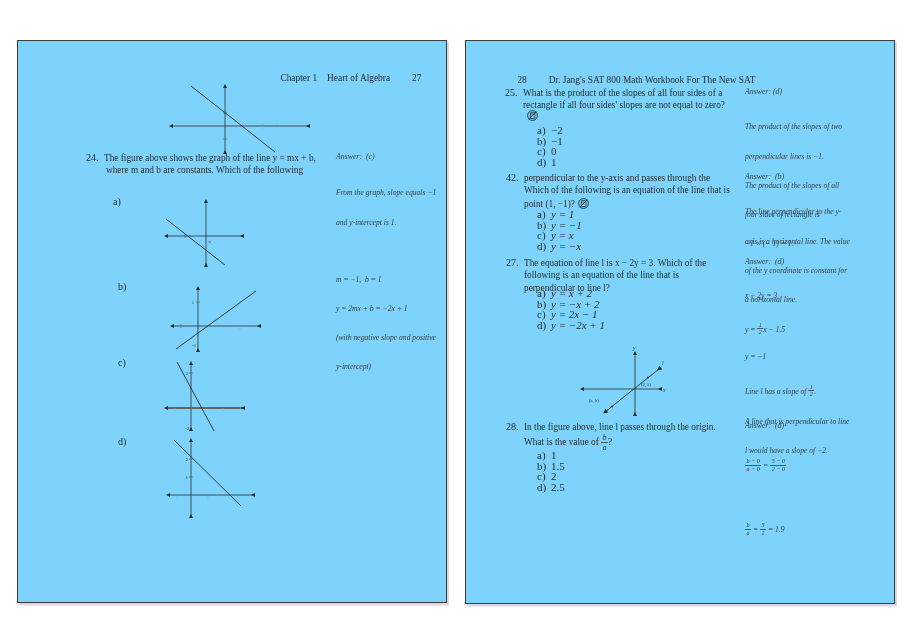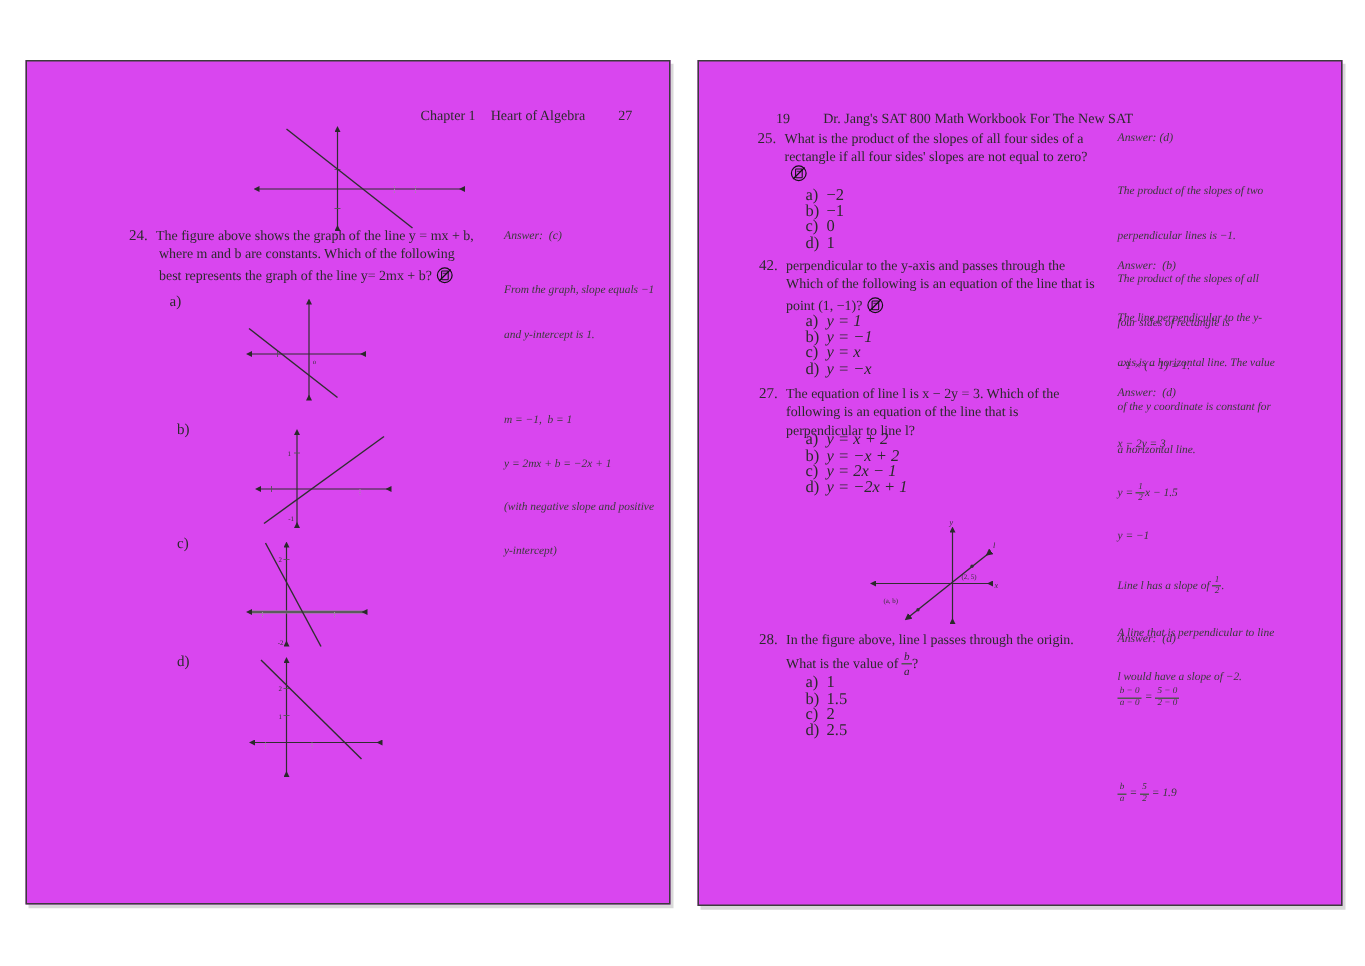--- a/index.html
+++ b/index.html
@@ -1,20 +1,20 @@
 <!DOCTYPE html>
 <html><head>
 <meta charset="utf-8">
 <style>
   html,body{margin:0;padding:0}
   body{
     width:910px;height:644px;background:#ffffff;position:relative;overflow:hidden;
     font-family:"Liberation Serif","DejaVu Serif",serif;color:#2b2b2b;
   }
-  .page{position:absolute;background:#d946ef;border:1.4px solid #3c3c3c;box-shadow:2px 2.5px 0 #d9d9d9}
+  .page{position:absolute;background:#7dd3fc;border:1.4px solid #3c3c3c;box-shadow:2px 2.5px 0 #d9d9d9}
   #pgL{left:17px;top:40px;width:428px;height:561px}
   #pgR{left:465px;top:40px;width:428px;height:562px}
   .abs{position:absolute}
   .ln{white-space:pre;font-size:9.3px;line-height:12.3px;display:block}
   .hdr{font-size:9.4px;white-space:pre}
   .qno{font-size:10px}
   .optrow{font-size:11px;line-height:10.6px;white-space:pre}
   .optrow .ok{display:inline-block;width:14px}
   .it .ov{font-style:italic}
   .anslabel{font-style:italic;font-size:7.8px;white-space:pre;color:#3a3a3a}
@@ -58,26 +58,20 @@
     <line class="dtick" x1="100" y1="40" x2="100" y2="45"></line>
     <line class="dtick" x1="114" y1="40" x2="114" y2="45"></line>
     <line class="gline" x1="28" y1="2" x2="112" y2="68"></line>
   </svg>
 
   <div class="abs" style="left:68px;top:111px">
     <span class="qno abs" style="left:0;top:0">24.</span>
     <div class="abs" style="left:18px;top:0;width:270px">
       <span class="ln">The figure above shows the graph of the line y = mx + b,</span>
       <span class="ln" style="margin-left:2px">where m and b are constants. Which of the following</span>
-      <span class="ln" style="margin-left:2px;margin-top:1px"><span>best represents the graph of the line y= 2mx + b?</span><svg class="nc" width="11" height="11">
-            <circle cx="5.5" cy="5.5" r="4.9" fill="none" stroke="#111" stroke-width="0.8"></circle>
-            <rect x="3.4" y="2.7" width="4.4" height="5.8" rx="0.5" fill="none" stroke="#111" stroke-width="0.7"></rect>
-            <line x1="4.2" y1="4.2" x2="6.9" y2="4.2" stroke="#111" stroke-width="0.5"></line>
-            <line x1="1.7" y1="9.3" x2="9.4" y2="1.7" stroke="#111" stroke-width="0.8"></line>
-          </svg></span>
     </div>
   </div>
 
   <div class="abs" style="left:318px;top:111px;width:114px">
     <div class="anslabel">Answer:  (c)</div>
     <div class="ansnote" style="margin-top:8px">
       <span class="ln2">From the graph, slope equals −1</span>
       <span class="ln2">and y-intercept is 1.</span>
     </div>
     <div class="ansnote" style="margin-top:9px">
@@ -133,21 +127,21 @@
     <line class="gline" x1="11" y1="2" x2="78" y2="68"></line>
     <text class="figtxt" x="25" y="22.5" text-anchor="end">2</text>
     <text class="figtxt" x="25" y="41" text-anchor="end">1</text>
   </svg>
 
 </div>
 
 <div class="page" id="pgR">
 
   <div class="abs hdr" style="left:42px;top:24px">
-    <span>19</span><span style="margin-left:22px">Dr. Jang's SAT 800 Math Workbook For The New SAT</span>
+    <span>28</span><span style="margin-left:22px">Dr. Jang's SAT 800 Math Workbook For The New SAT</span>
   </div>
 
   <div class="abs qno" style="left:39px;top:46px">25.</div>
   <div class="abs" style="left:57px;top:46px;width:240px">
     <span class="ln">What is the product of the slopes of all four sides of a</span>
     <span class="ln">rectangle if all four sides' slopes are not equal to zero?</span>
   </div>
   <svg class="abs" style="left:61px;top:69px" width="11" height="11">
       <circle cx="5.5" cy="5.5" r="4.9" fill="none" stroke="#111" stroke-width="0.8"></circle>
       <rect x="3.4" y="2.7" width="4.4" height="5.8" rx="0.5" fill="none" stroke="#111" stroke-width="0.7"></rect>

